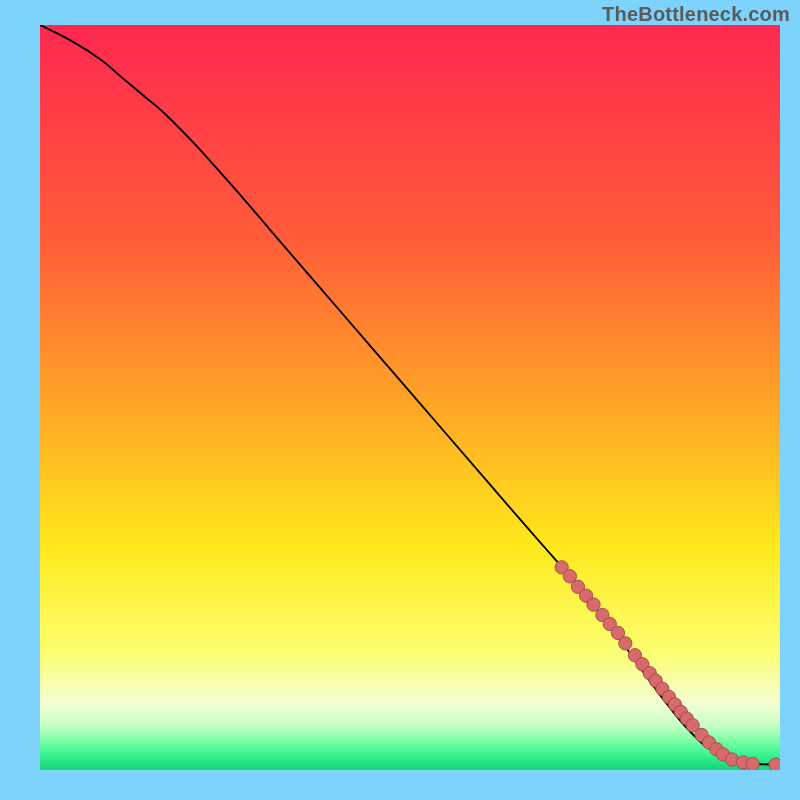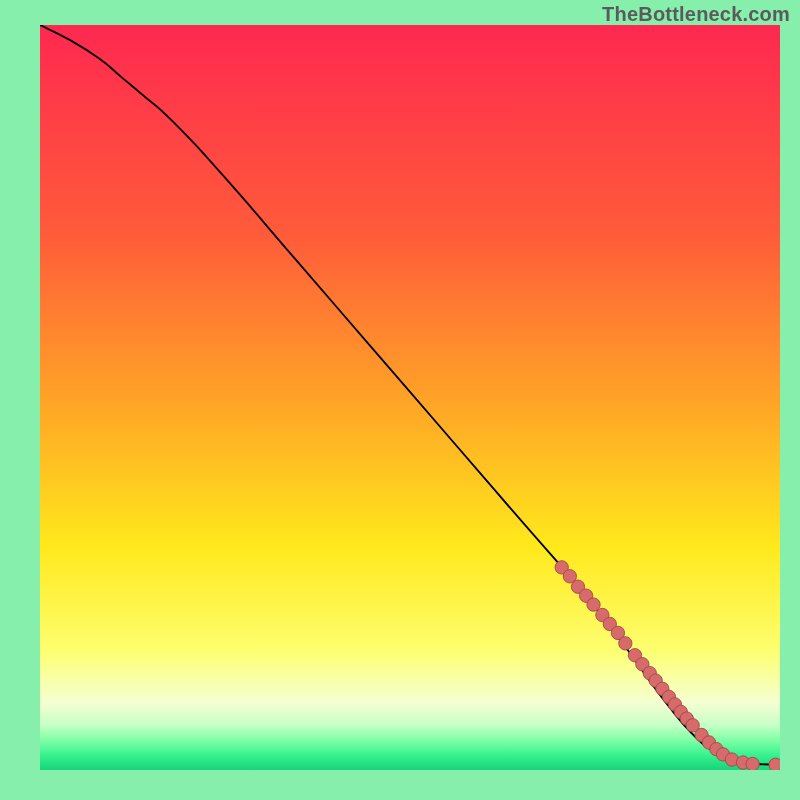--- a/index.html
+++ b/index.html
@@ -7,21 +7,21 @@
     padding: 0;
     width: 800px;
     height: 800px;
     overflow: hidden;
     font-family: Arial, Helvetica, sans-serif;
   }
   .frame {
     position: relative;
     width: 800px;
     height: 800px;
-    background: #86efac;
+    background: #7dd3fc;
   }
   .attribution {
     position: absolute;
     top: 3px;
     right: 10px;
     color: #5b5b5b;
     font-size: 20px;
     font-weight: bold;
     letter-spacing: 0.2px;
     z-index: 5;

